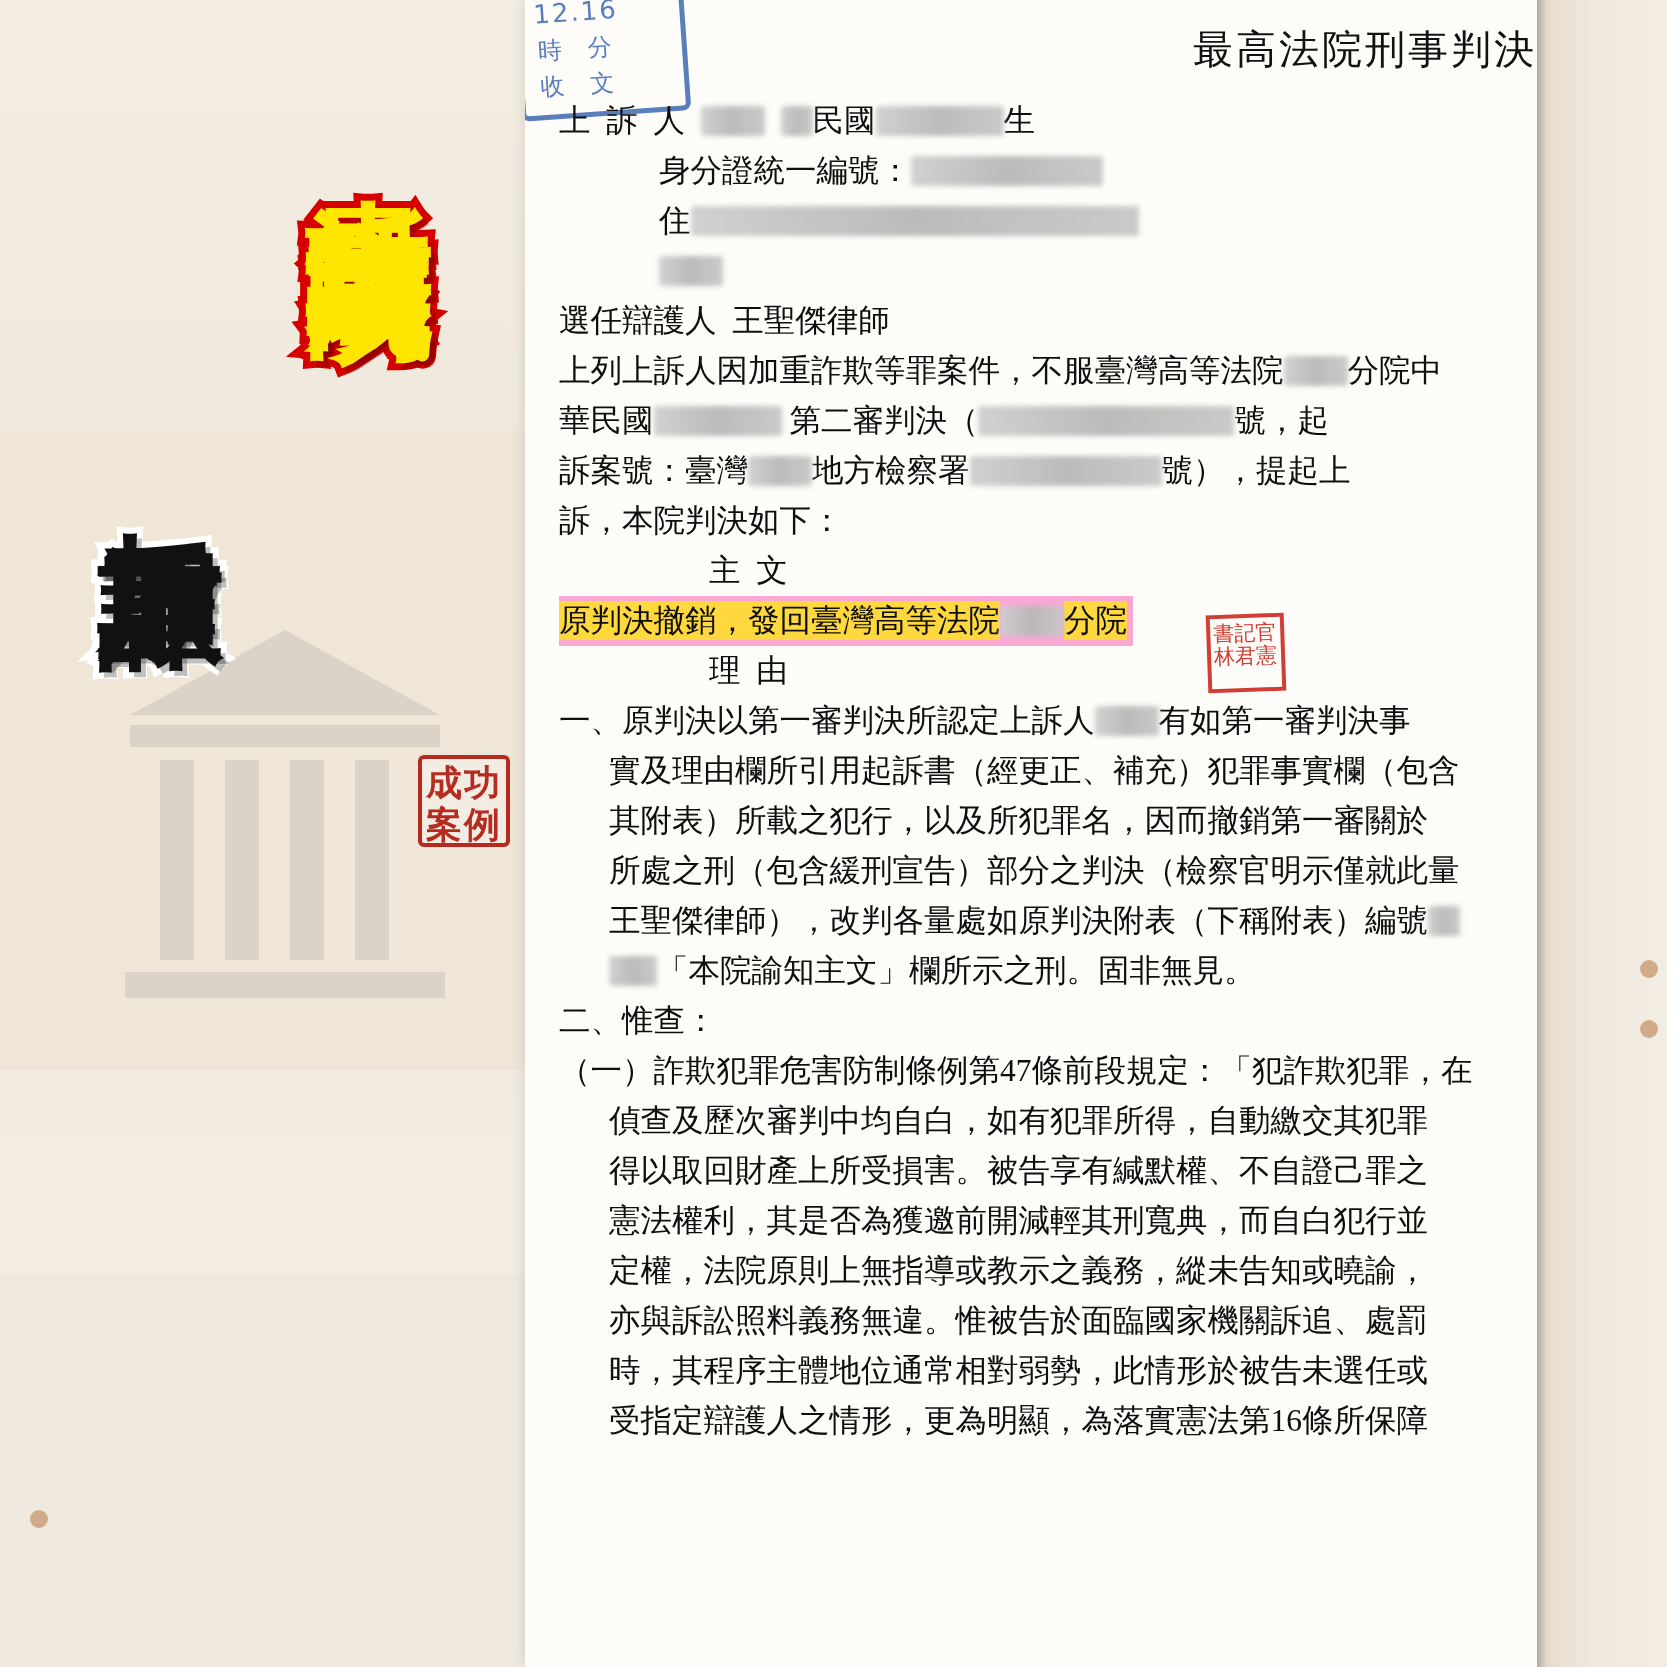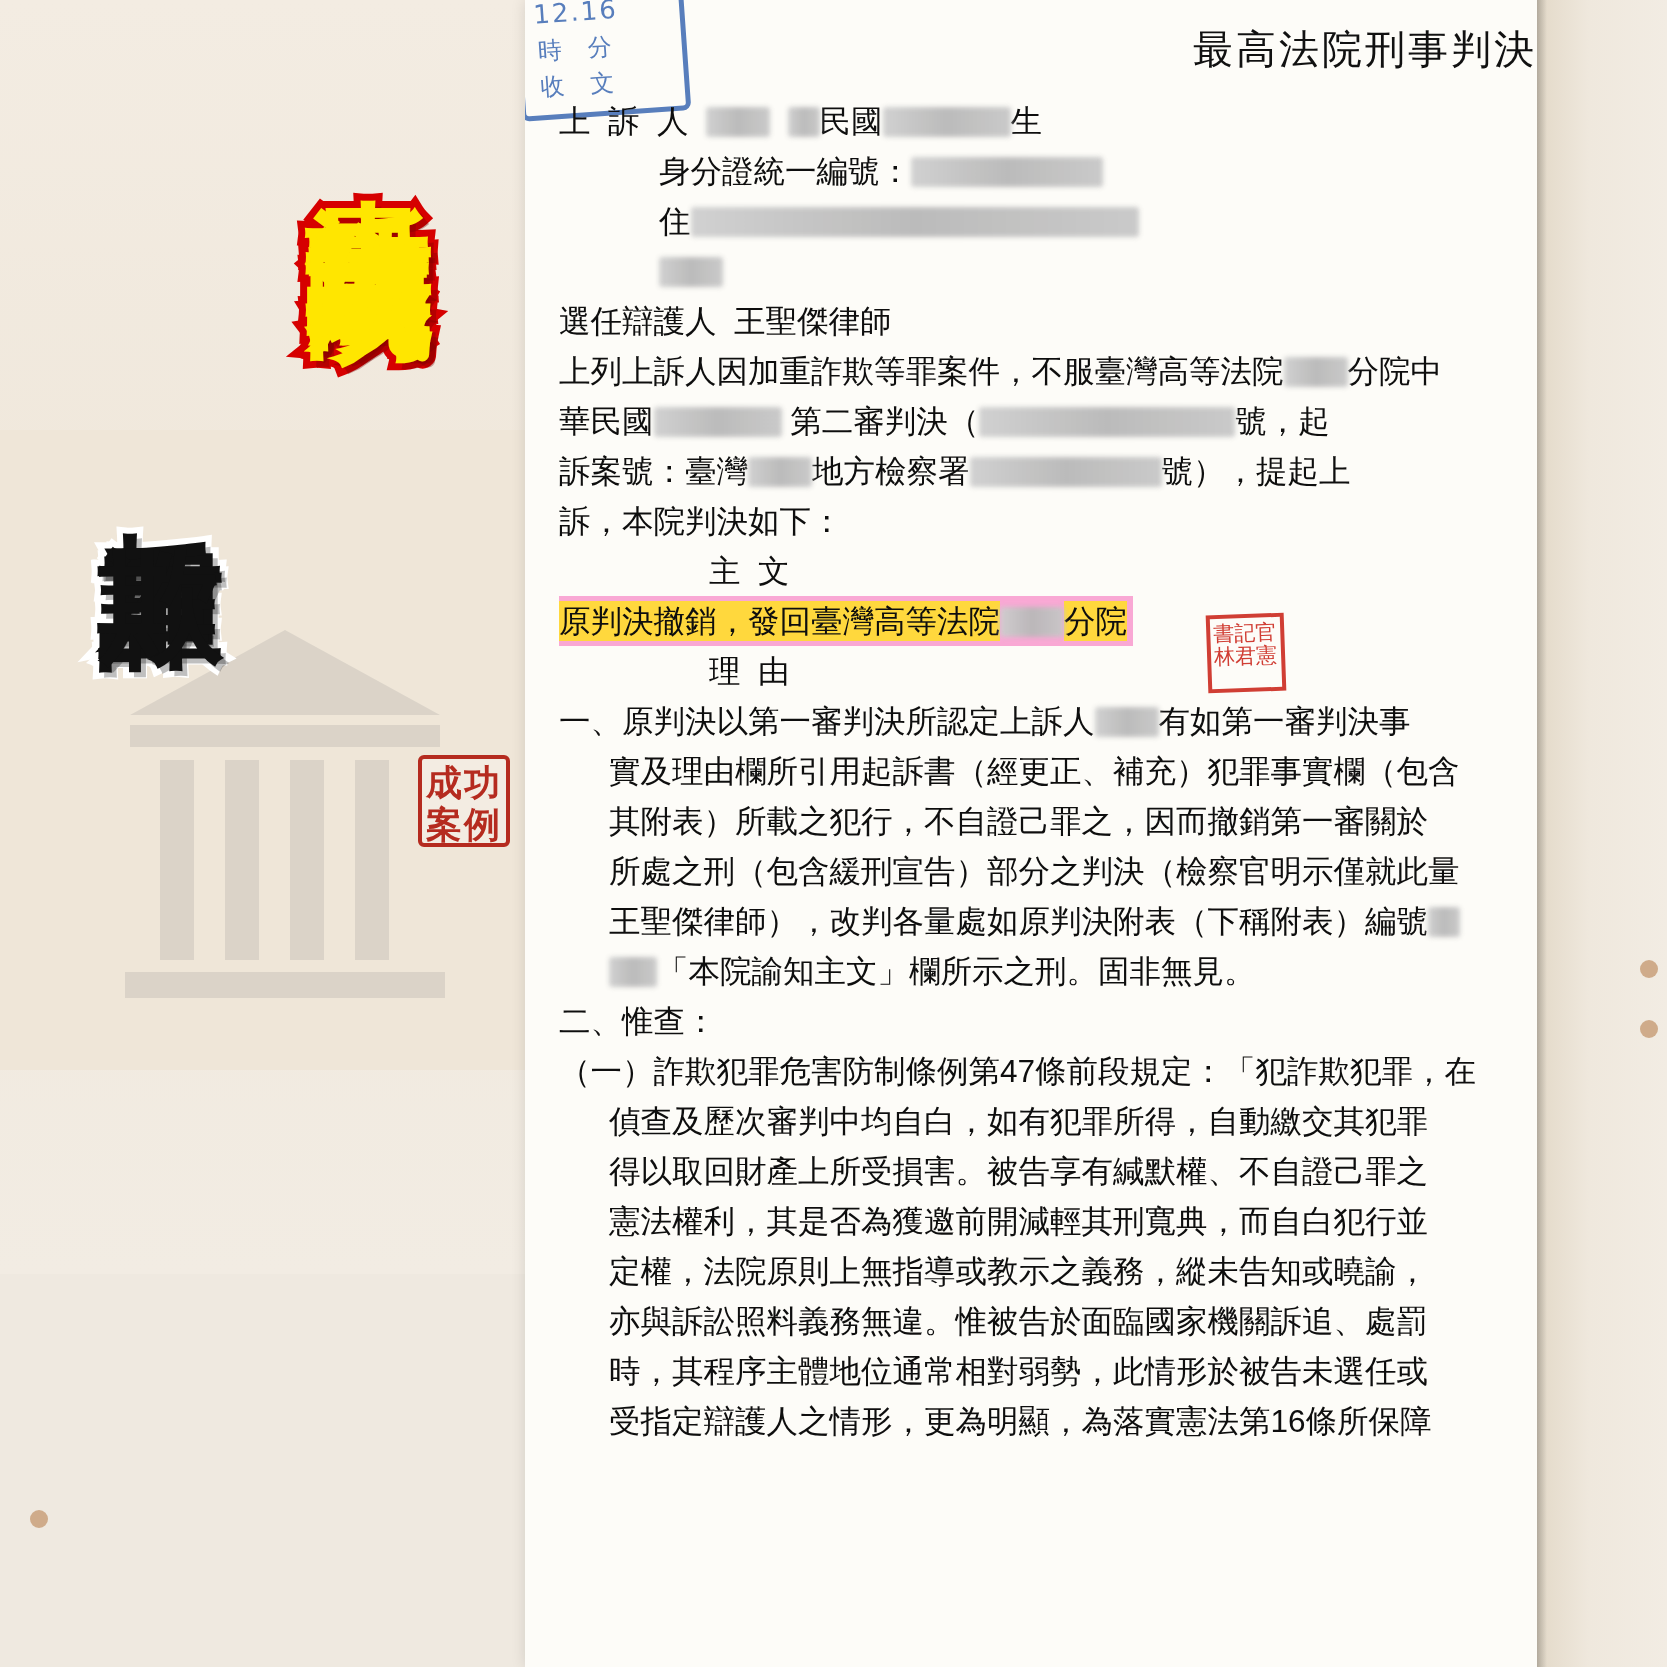--- a/index.html
+++ b/index.html
@@ -172,21 +172,21 @@
   }
 
   .body-text {
     position: absolute;
     left: 34px;
     top: 96px;
     width: 962px;
     font-size: 31.5px;
     line-height: 50px;
     color: #0e0e0e;
-    font-family: Liberation Sans, sans-serif;
+    font-family: Liberation Serif, serif;
   }
   .ln { white-space: pre-wrap; }
   .indent1 { padding-left: 50px; }
   .indent2 { padding-left: 100px; }
   .indent3 { padding-left: 150px; }
 
   .redact {
     display: inline-block;
     vertical-align: -5px;
     background: linear-gradient(90deg,#cfcfcf,#b8b8b8,#c8c8c8);
@@ -263,21 +263,21 @@
         <div class="ln"><span>選任辯護人  王聖傑律師</span></div>
         <div class="ln"><span>上列上訴人因加重詐欺等罪案件，不服臺灣高等法院</span><span class="redact" style="width: 64px;"></span><span>分院中</span></div>
         <div class="ln"><span>華民國</span><span class="redact" style="width: 128px;"></span><span> 第二審判決（</span><span class="redact" style="width: 256px;"></span><span>號，起</span></div>
         <div class="ln"><span>訴案號：臺灣</span><span class="redact" style="width: 64px;"></span><span>地方檢察署</span><span class="redact" style="width: 192px;"></span><span>號），提起上</span></div>
         <div class="ln"><span>訴，本院判決如下：</span></div>
         <div class="ln indent3"><span>主  文</span></div>
         <div><div class="ln" style="background: #f9a8d4; display: inline-block; padding-right: 6px;"><span class="hl">原判決撤銷，發回臺灣高等法院</span><span class="redact" style="width: 64px;"></span><span class="hl">分院</span></div></div>
         <div class="ln indent3"><span>理  由</span></div>
         <div class="ln"><span>一、原判決以第一審判決所認定上訴人</span><span class="redact" style="width: 64px;"></span><span>有如第一審判決事</span></div>
         <div class="ln indent1"><span>實及理由欄所引用起訴書（經更正、補充）犯罪事實欄（包含</span></div>
-        <div class="ln indent1"><span>其附表）所載之犯行，不自證己罪之，因而撤銷第一審關於</span></div>
+        <div class="ln indent1"><span>其附表）所載之犯行，以及所犯罪名，因而撤銷第一審關於</span></div>
         <div class="ln indent1"><span>所處之刑（包含緩刑宣告）部分之判決（檢察官明示僅就此量</span></div>
         <div class="ln indent1"><span>王聖傑律師），改判各量處如原判決附表（下稱附表）編號</span><span class="redact" style="width: 32px;"></span></div>
         <div class="ln indent1"><span class="redact" style="width: 48px;"></span><span>「本院諭知主文」欄所示之刑。固非無見。</span></div>
         <div class="ln"><span>二、惟查：</span></div>
         <div class="ln"><span>（一）詐欺犯罪危害防制條例第47條前段規定：「犯詐欺犯罪，在</span></div>
         <div class="ln indent1"><span>偵查及歷次審判中均自白，如有犯罪所得，自動繳交其犯罪</span></div>
         <div class="ln indent1"><span>得以取回財產上所受損害。被告享有緘默權、不自證己罪之</span></div>
         <div class="ln indent1"><span>憲法權利，其是否為獲邀前開減輕其刑寬典，而自白犯行並</span></div>
         <div class="ln indent1"><span>定權，法院原則上無指導或教示之義務，縱未告知或曉諭，</span></div>
         <div class="ln indent1"><span>亦與訴訟照料義務無違。惟被告於面臨國家機關訴追、處罰</span></div>

